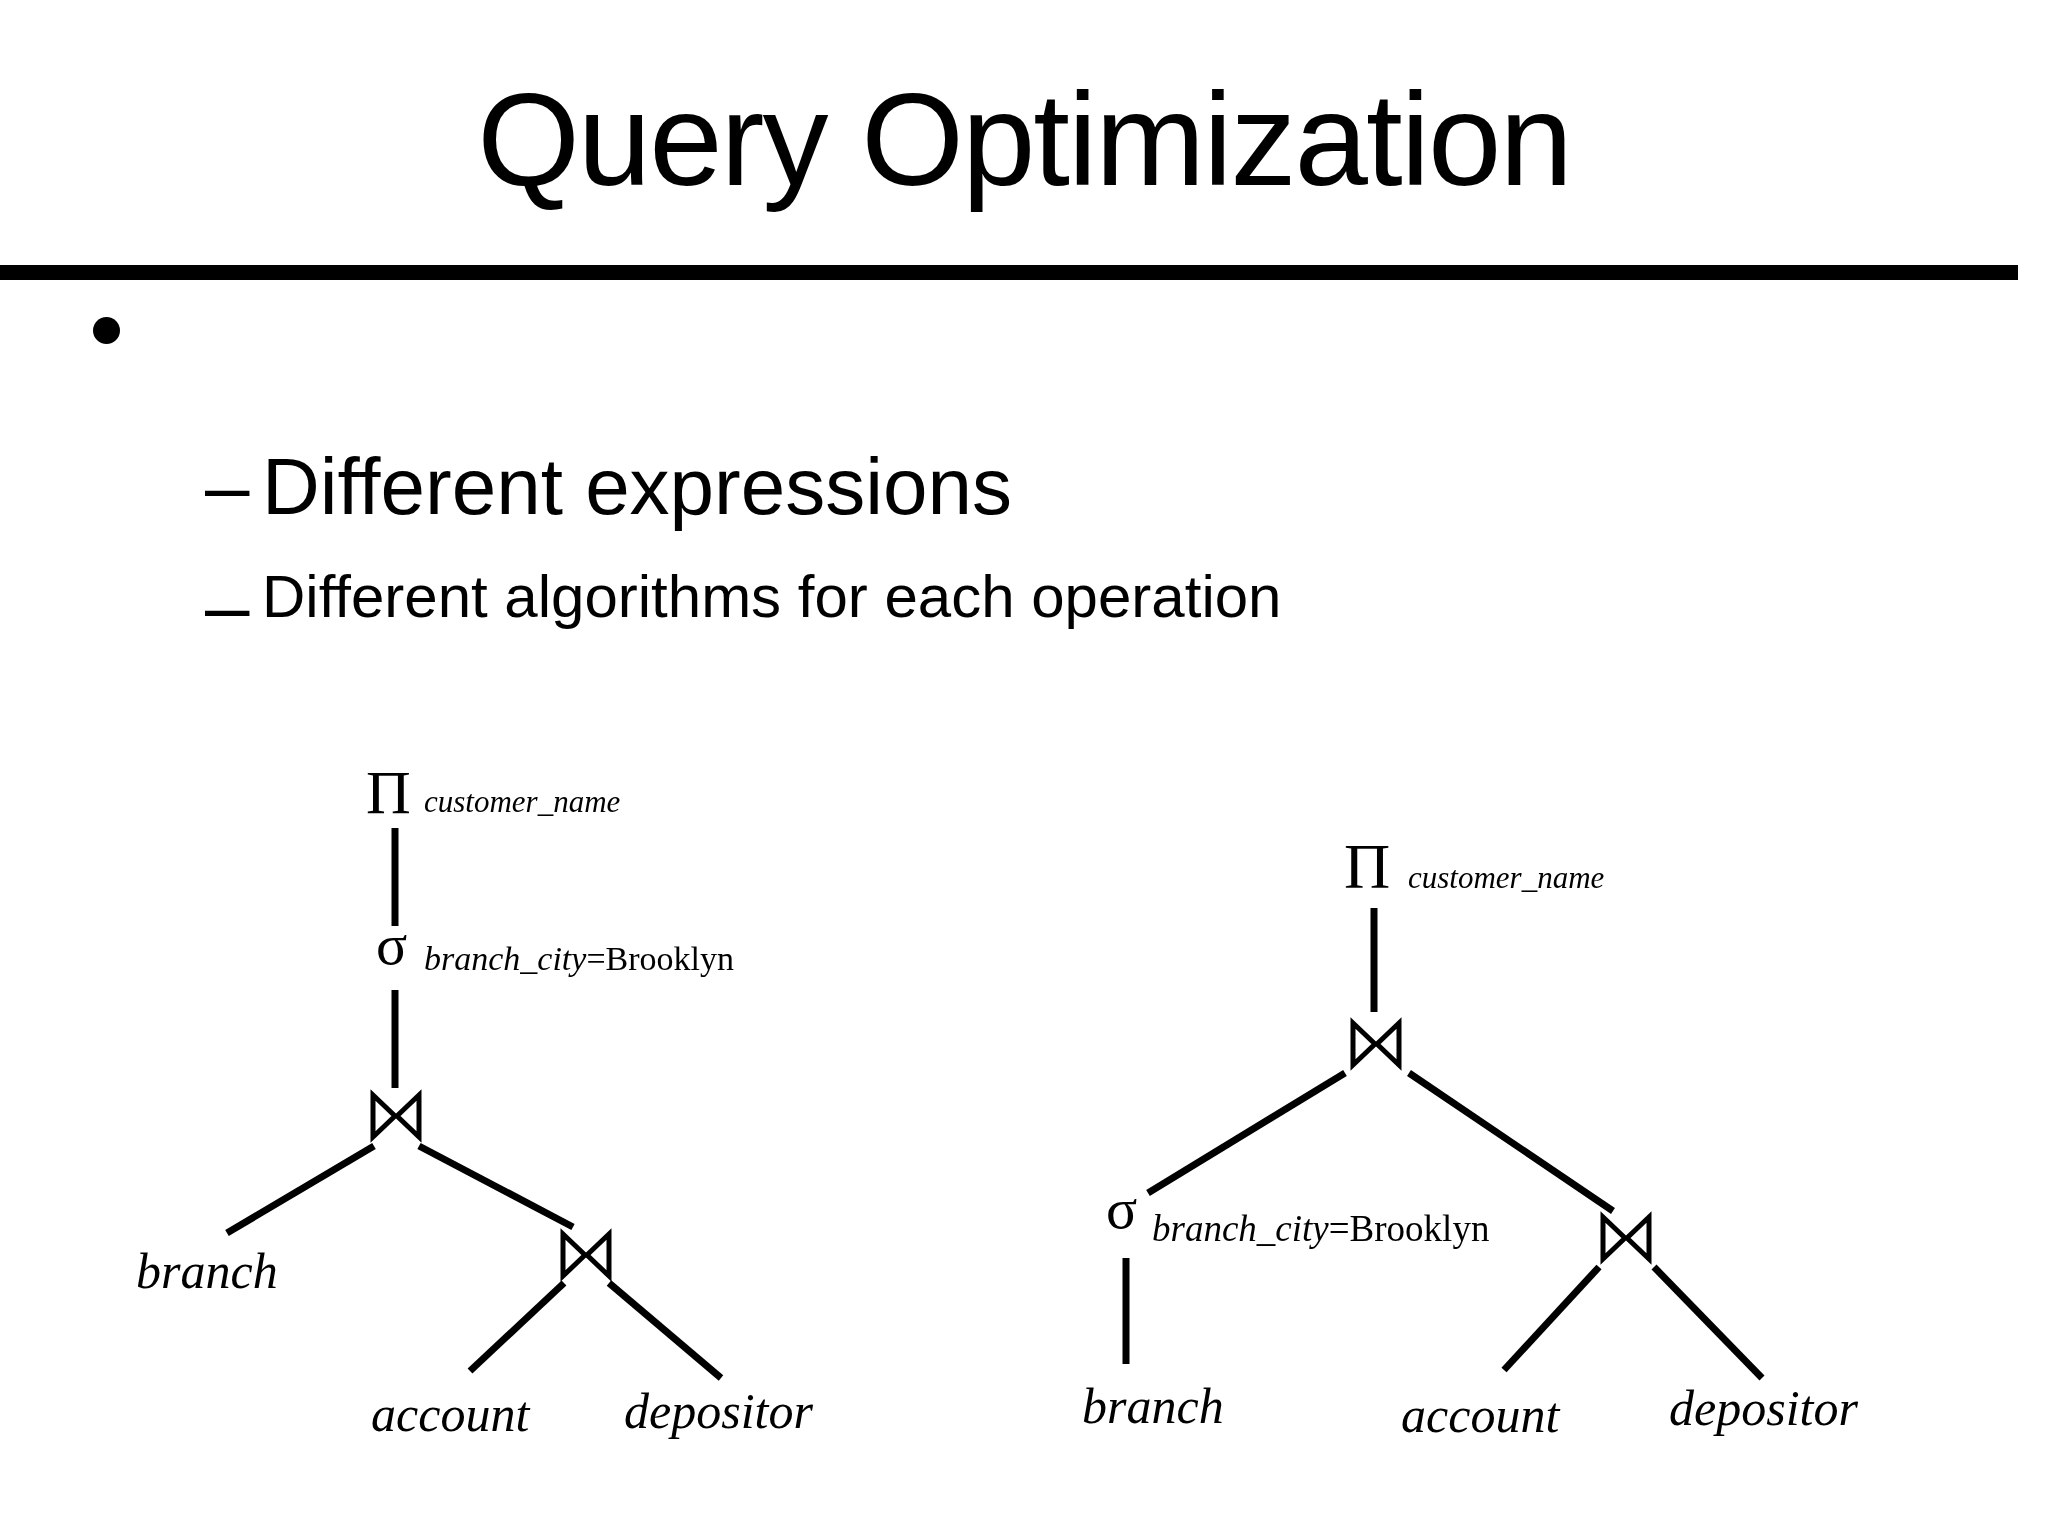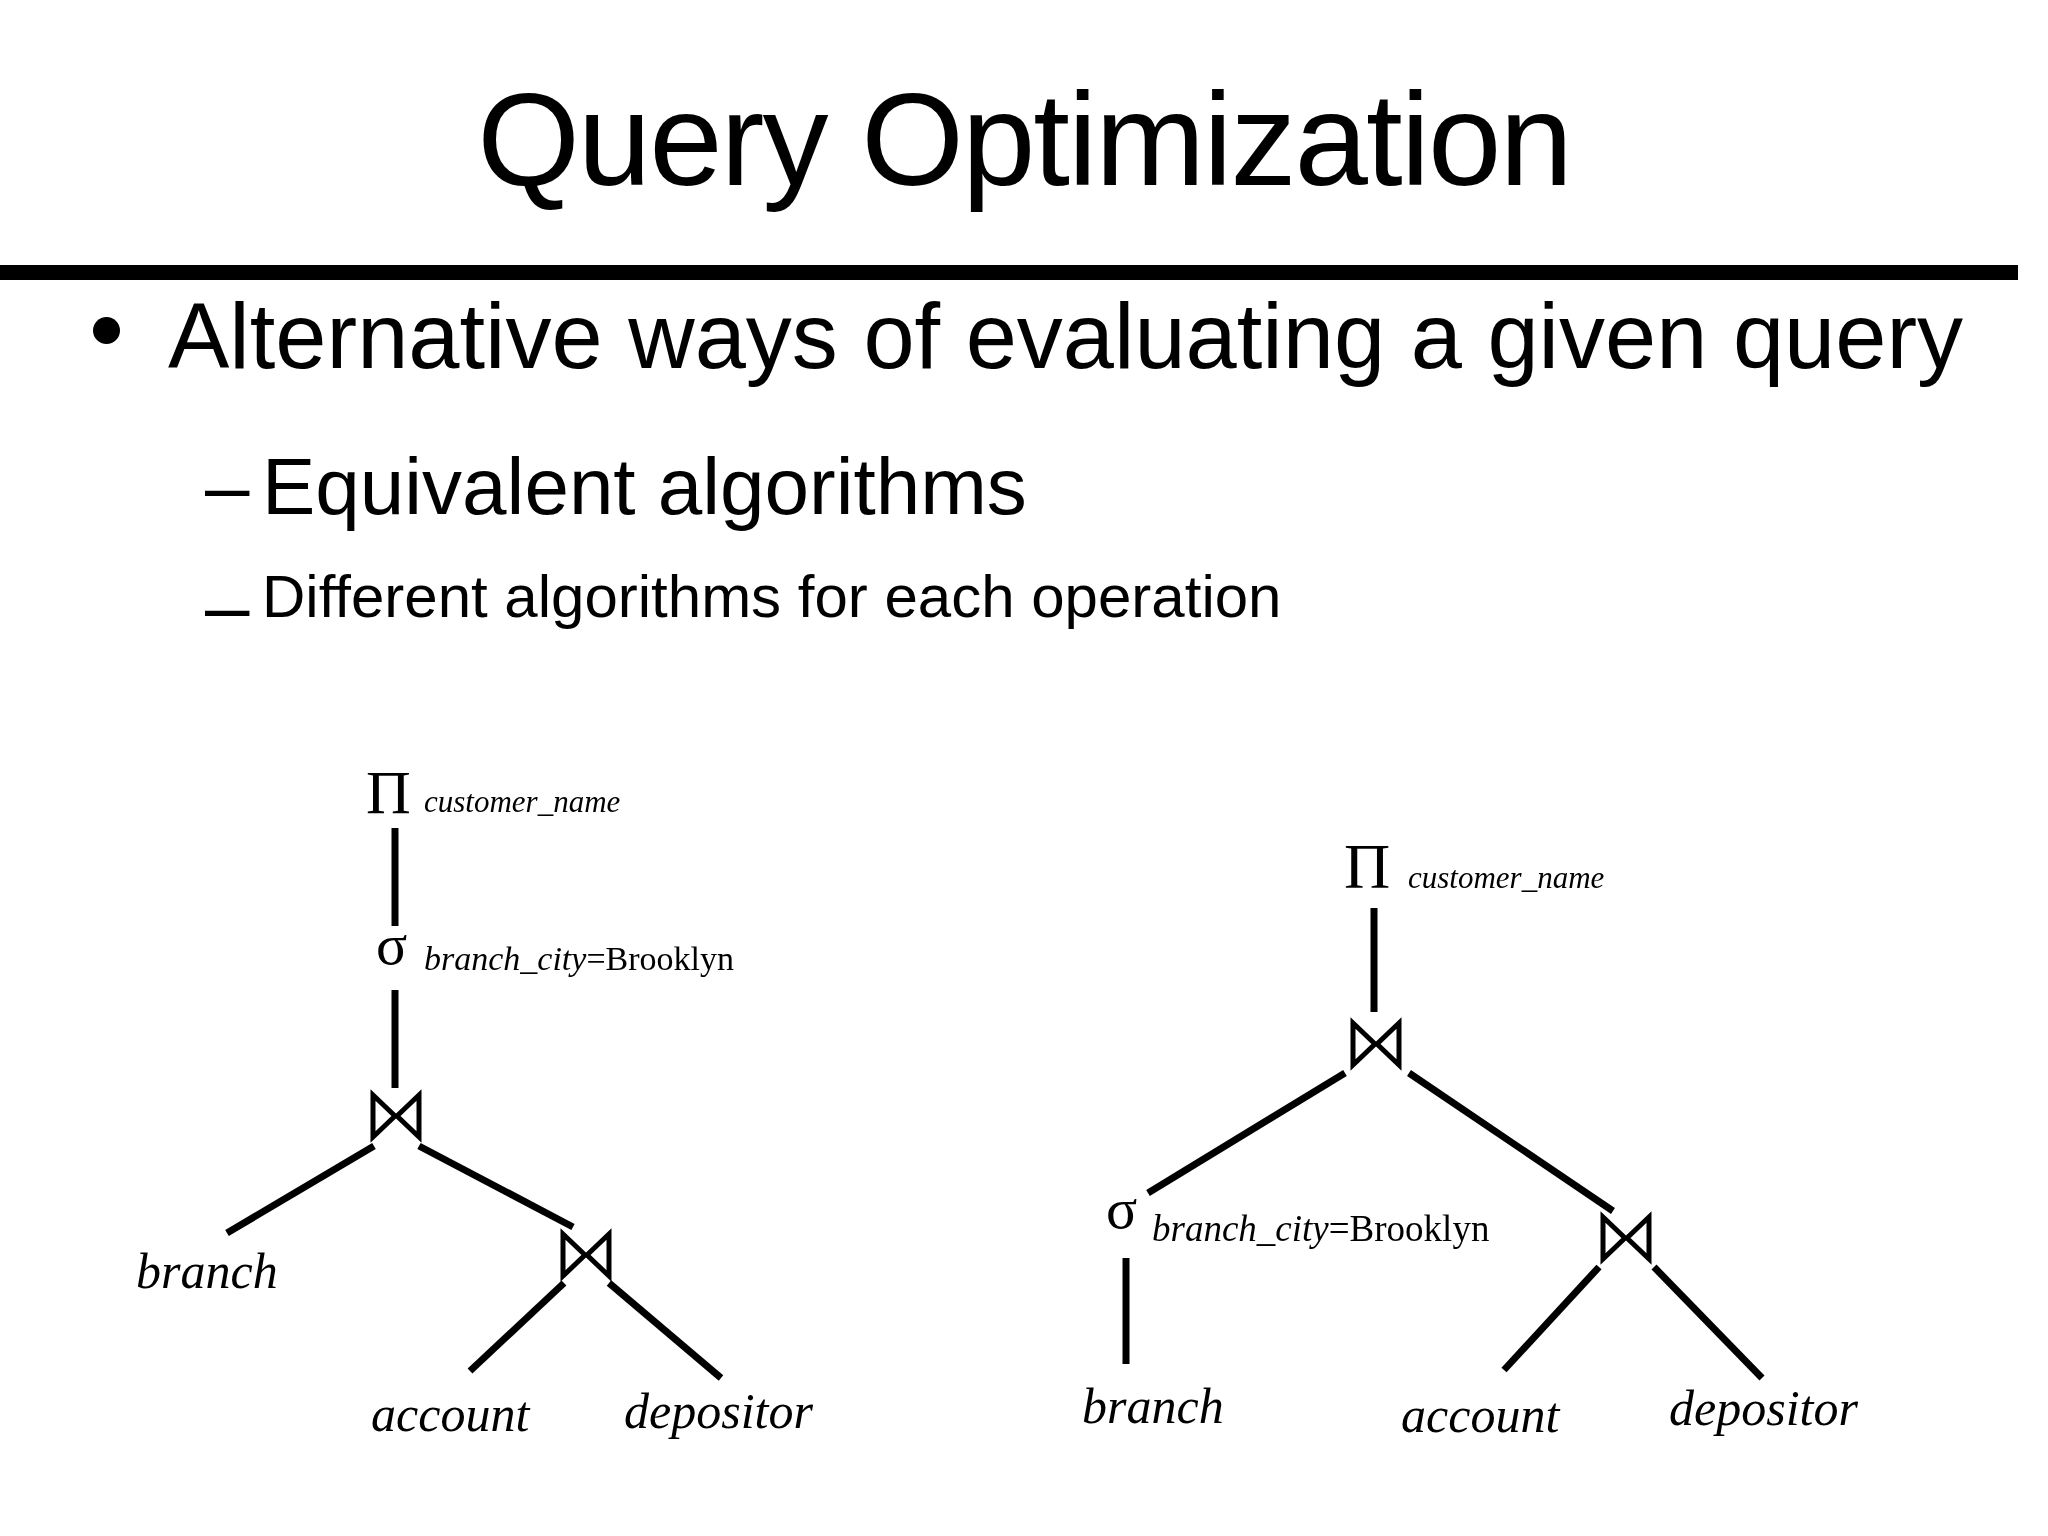--- a/index.html
+++ b/index.html
@@ -44,24 +44,23 @@
 </style>
 </head>
 <body>
 
 <div class="slide">
 
   <div class="abs title">Query Optimization</div>
   <div class="rule"></div>
 
   <div class="bullet-dot"></div>
-  <div class="abs b1">Alternative ways of evaluating a given query</div>
 
   <div class="abs dash s1m">–</div>
-  <div class="abs s1t">Equivalent algorithms</div>
+  <div class="abs s1t">Different expressions</div>
 
   <div class="abs dash s2m">–</div>
   <div class="abs s2t">Different algorithms for each operation</div>
 
   <svg class="connectors" width="2048" height="1536" viewBox="0 0 2048 1536">
     <defs>
       <path id="bowtie" d="M-23,-21 L-23,21 L-1,0 Z M23,-21 L23,21 L1,0 Z" fill="#ffffff" stroke="#000000" stroke-width="5" stroke-linejoin="miter"></path>
     </defs>
     <g stroke="#000000" stroke-width="7">
       <line x1="395" y1="828" x2="395" y2="926"></line>

